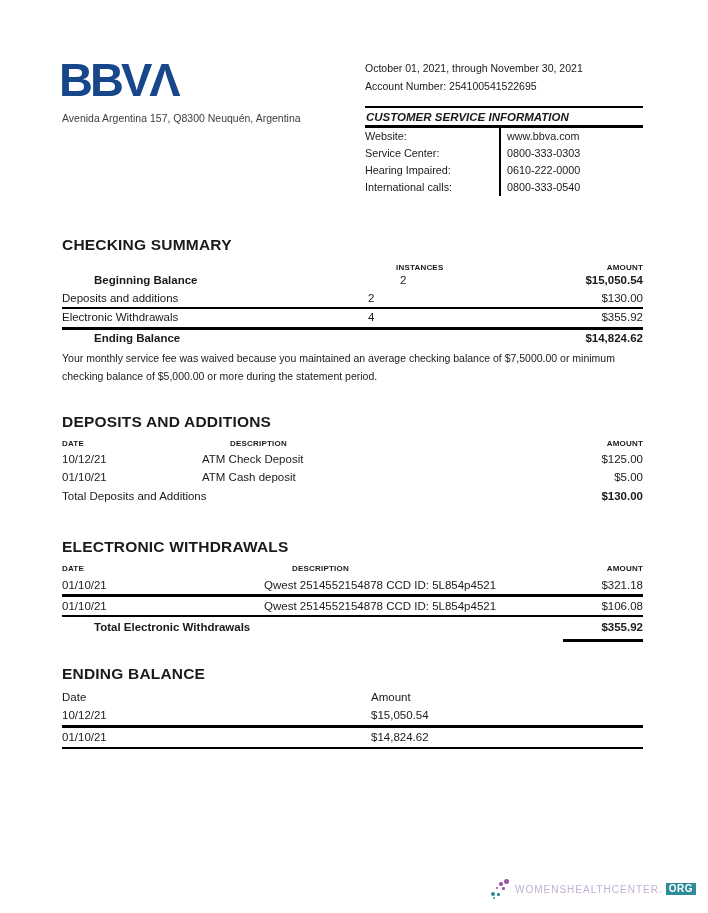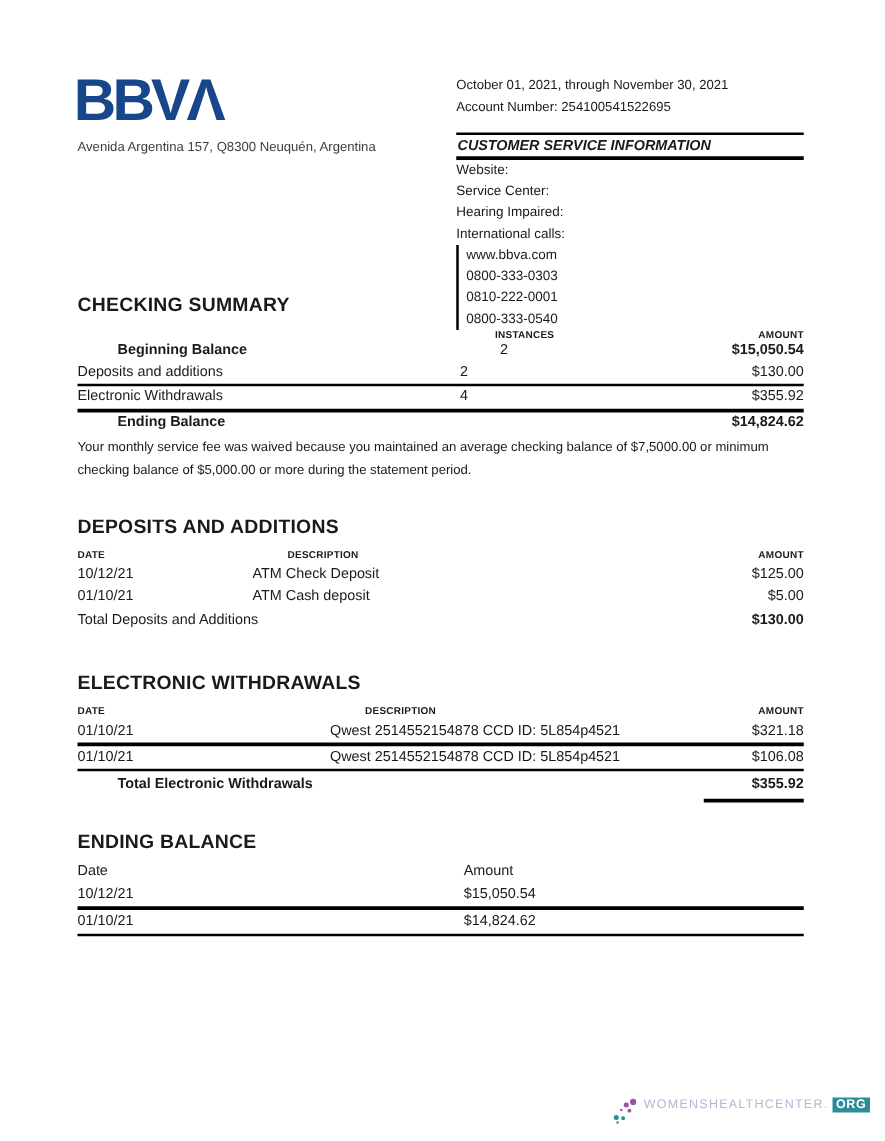--- a/index.html
+++ b/index.html
@@ -44,21 +44,21 @@
   .cs-box {
     position: absolute; left: 365px; top: 106px; width: 278px;
     border-top: 2px solid var(--rule, #000);
   }
   .cs-title {
     font-size: 11.5px; font-weight: bold;
     padding: 3px 0 2px 1px;
     border-bottom: 3px solid var(--rule, #000);
     font-style: italic;
   }
-  .cs-body { display: flex; flex-direction: column; }
+  .cs-body { display: flex; }
   .cs-col-labels { width: 134px; }
   .cs-col-values { flex: 1; border-left: 2px solid var(--rule, #000); padding-left: 6px; }
   .cs-cell { font-size: 10.8px; line-height: 17px; }
 
   
   .section { position: absolute; left: 62px; width: 581px; }
   .section-title { font-size: 15.5px; font-weight: bold; letter-spacing: 0.2px; }
   .cols-header { display: flex; font-size: 8px; font-weight: bold; letter-spacing: 0.2px; gap: 28px; }
   .row { display: flex; align-items: baseline; }
   .b { font-weight: bold; margin-left: 32px; }
@@ -95,21 +95,21 @@
 
   
   #ending { top: 665px; }
   #ending .cols-header-lg { display: flex; font-size: 11.5px; line-height: 17px; margin-top: 6px; }
   #ending .date-col { width: 309px; }
   #ending .row { font-size: 11.5px; line-height: 17px; padding: 1px 0; }
 
   
   .watermark {
     position: absolute; right: 12px; top: 878px;
-    display: flex; align-items: flex-start; gap: 3px;
+    display: flex; align-items: center; gap: 3px;
   }
   .wm-icon { position: relative; width: 22px; height: 22px; }
   .wm-icon span { position: absolute; border-radius: 50%; }
   .wm-d1 { left: 14px; top: 1px;  width: 5px;   height: 5px;   background: var(--watermark-purple, #9a52a5); }
   .wm-d2 { left: 9px;  top: 4px;  width: 3.5px; height: 3.5px; background: var(--watermark-purple, #9a52a5); }
   .wm-d3 { left: 12px; top: 9px;  width: 2.5px; height: 2.5px; background: var(--watermark-purple, #9a52a5); }
   .wm-d4 { left: 6px;  top: 9px;  width: 2px;   height: 2px;   background: var(--watermark-purple, #9a52a5); }
   .wm-d5 { left: 1px;  top: 14px; width: 4px;   height: 4px;   background: var(--watermark-teal, #2e8b99); }
   .wm-d6 { left: 7px;  top: 15px; width: 2.5px; height: 2.5px; background: var(--watermark-teal, #2e8b99); }
   .wm-d7 { left: 3px;  top: 19px; width: 2px;   height: 2px;   background: var(--watermark-teal, #2e8b99); }
@@ -139,21 +139,21 @@
     <div class="cs-body">
       <div class="cs-col-labels">
         <div class="cs-cell">Website:</div>
         <div class="cs-cell">Service Center:</div>
         <div class="cs-cell">Hearing Impaired:</div>
         <div class="cs-cell">International calls:</div>
       </div>
       <div class="cs-col-values">
         <div class="cs-cell">www.bbva.com</div>
         <div class="cs-cell">0800-333-0303</div>
-        <div class="cs-cell">0810-222-0001</div>
+        <div class="cs-cell">0610-222-0000</div>
         <div class="cs-cell">0800-333-0540</div>
       </div>
     </div>
   </div>
 
   <div class="section" id="checking">
     <div class="section-title">CHECKING SUMMARY</div>
     <div class="cols-header">
       <div class="cs-label-col"></div>
       <div>INSTANCES</div>

